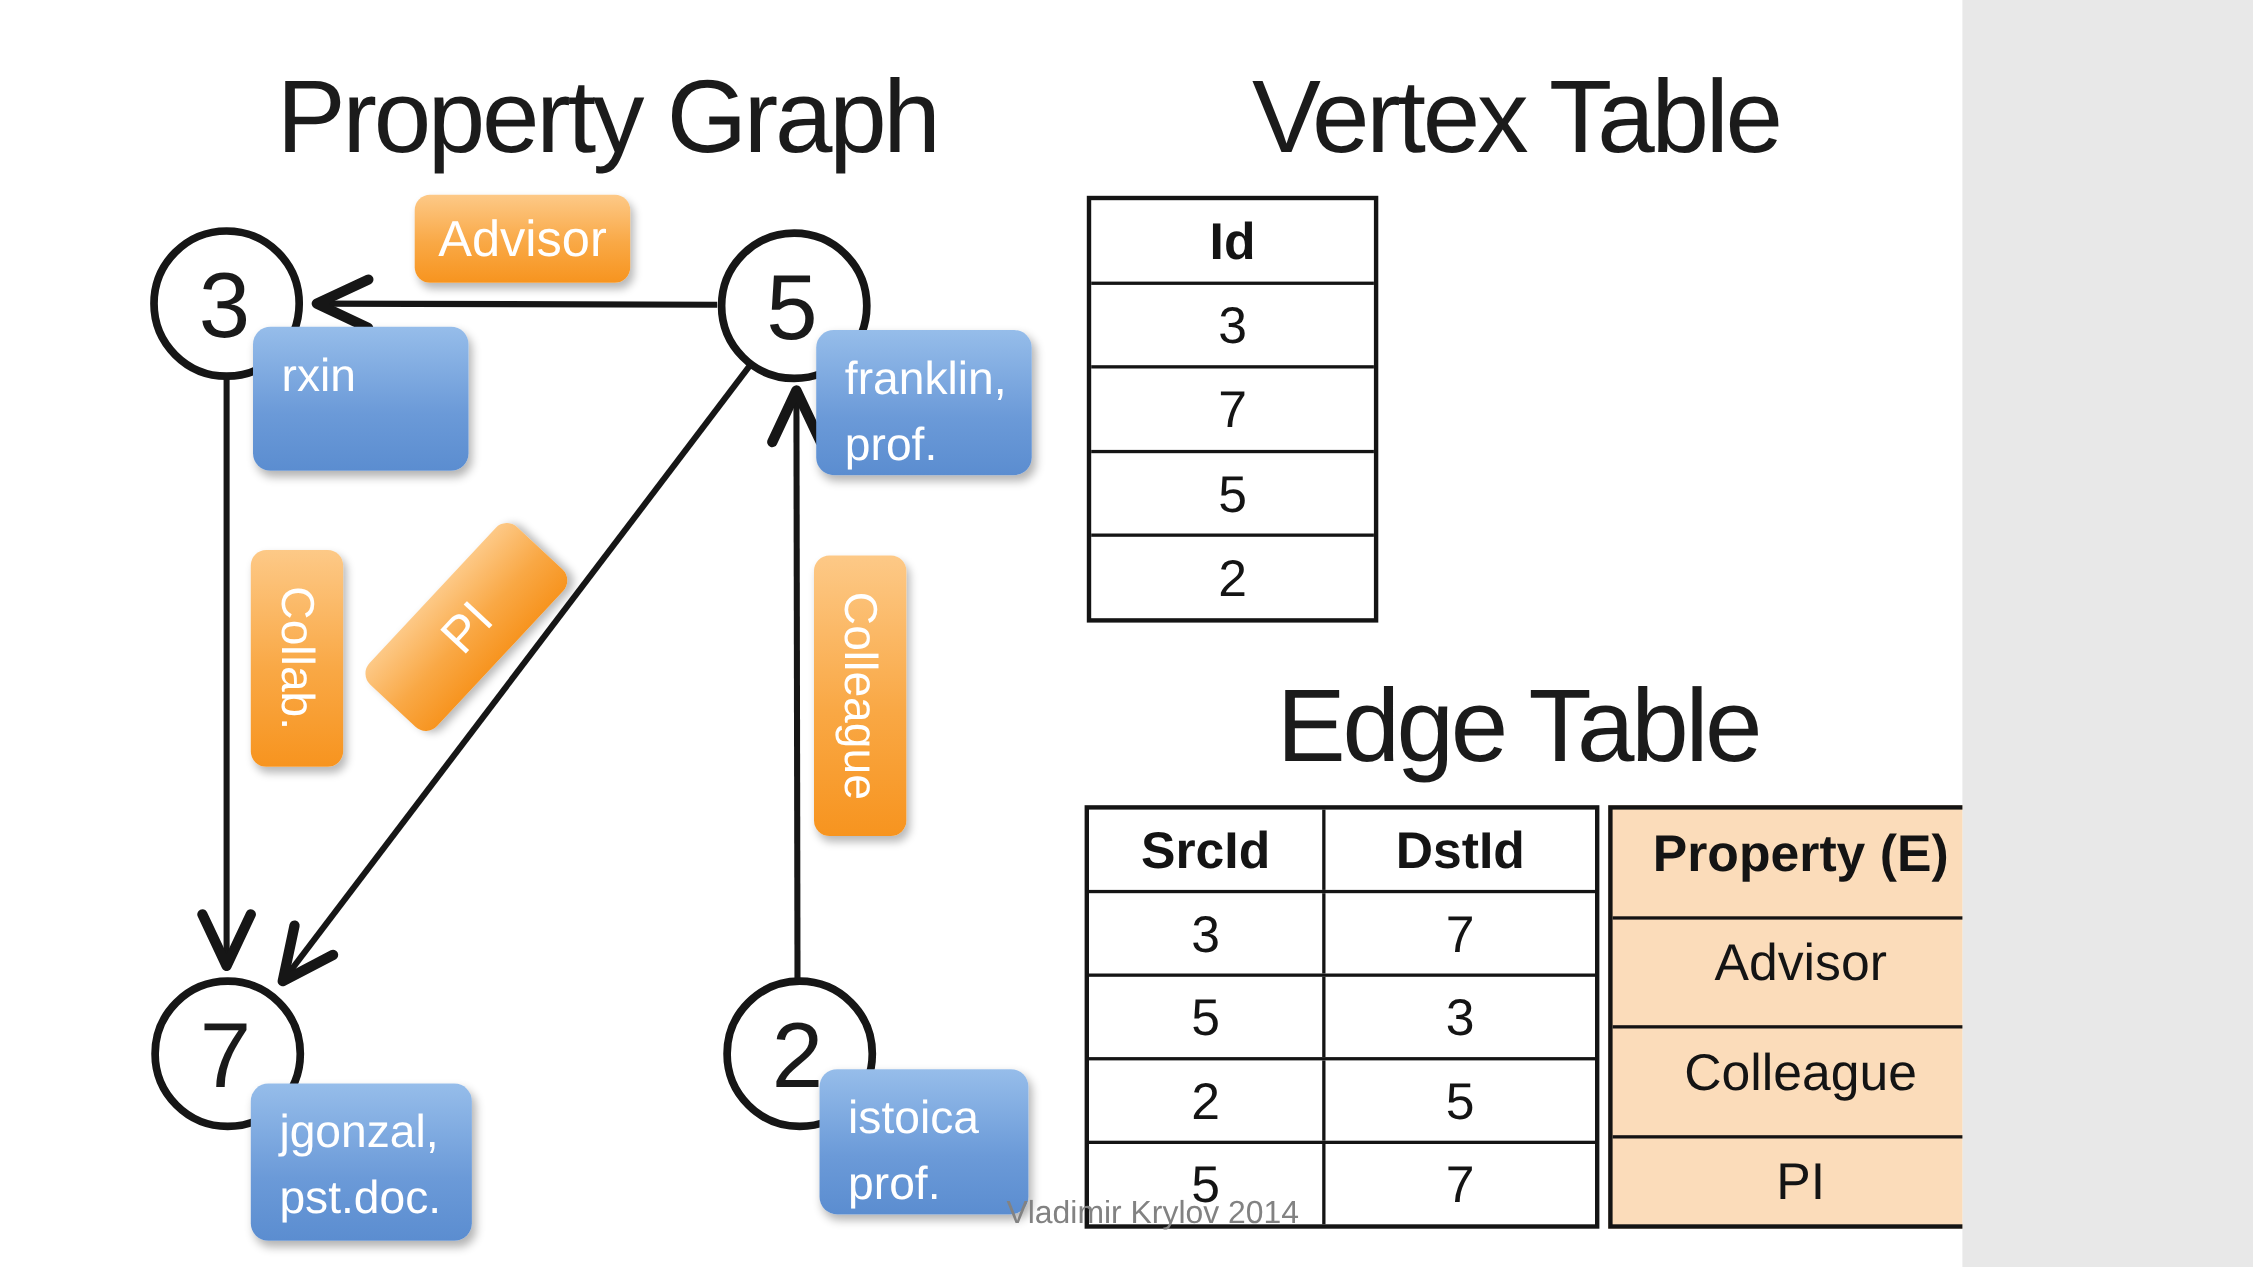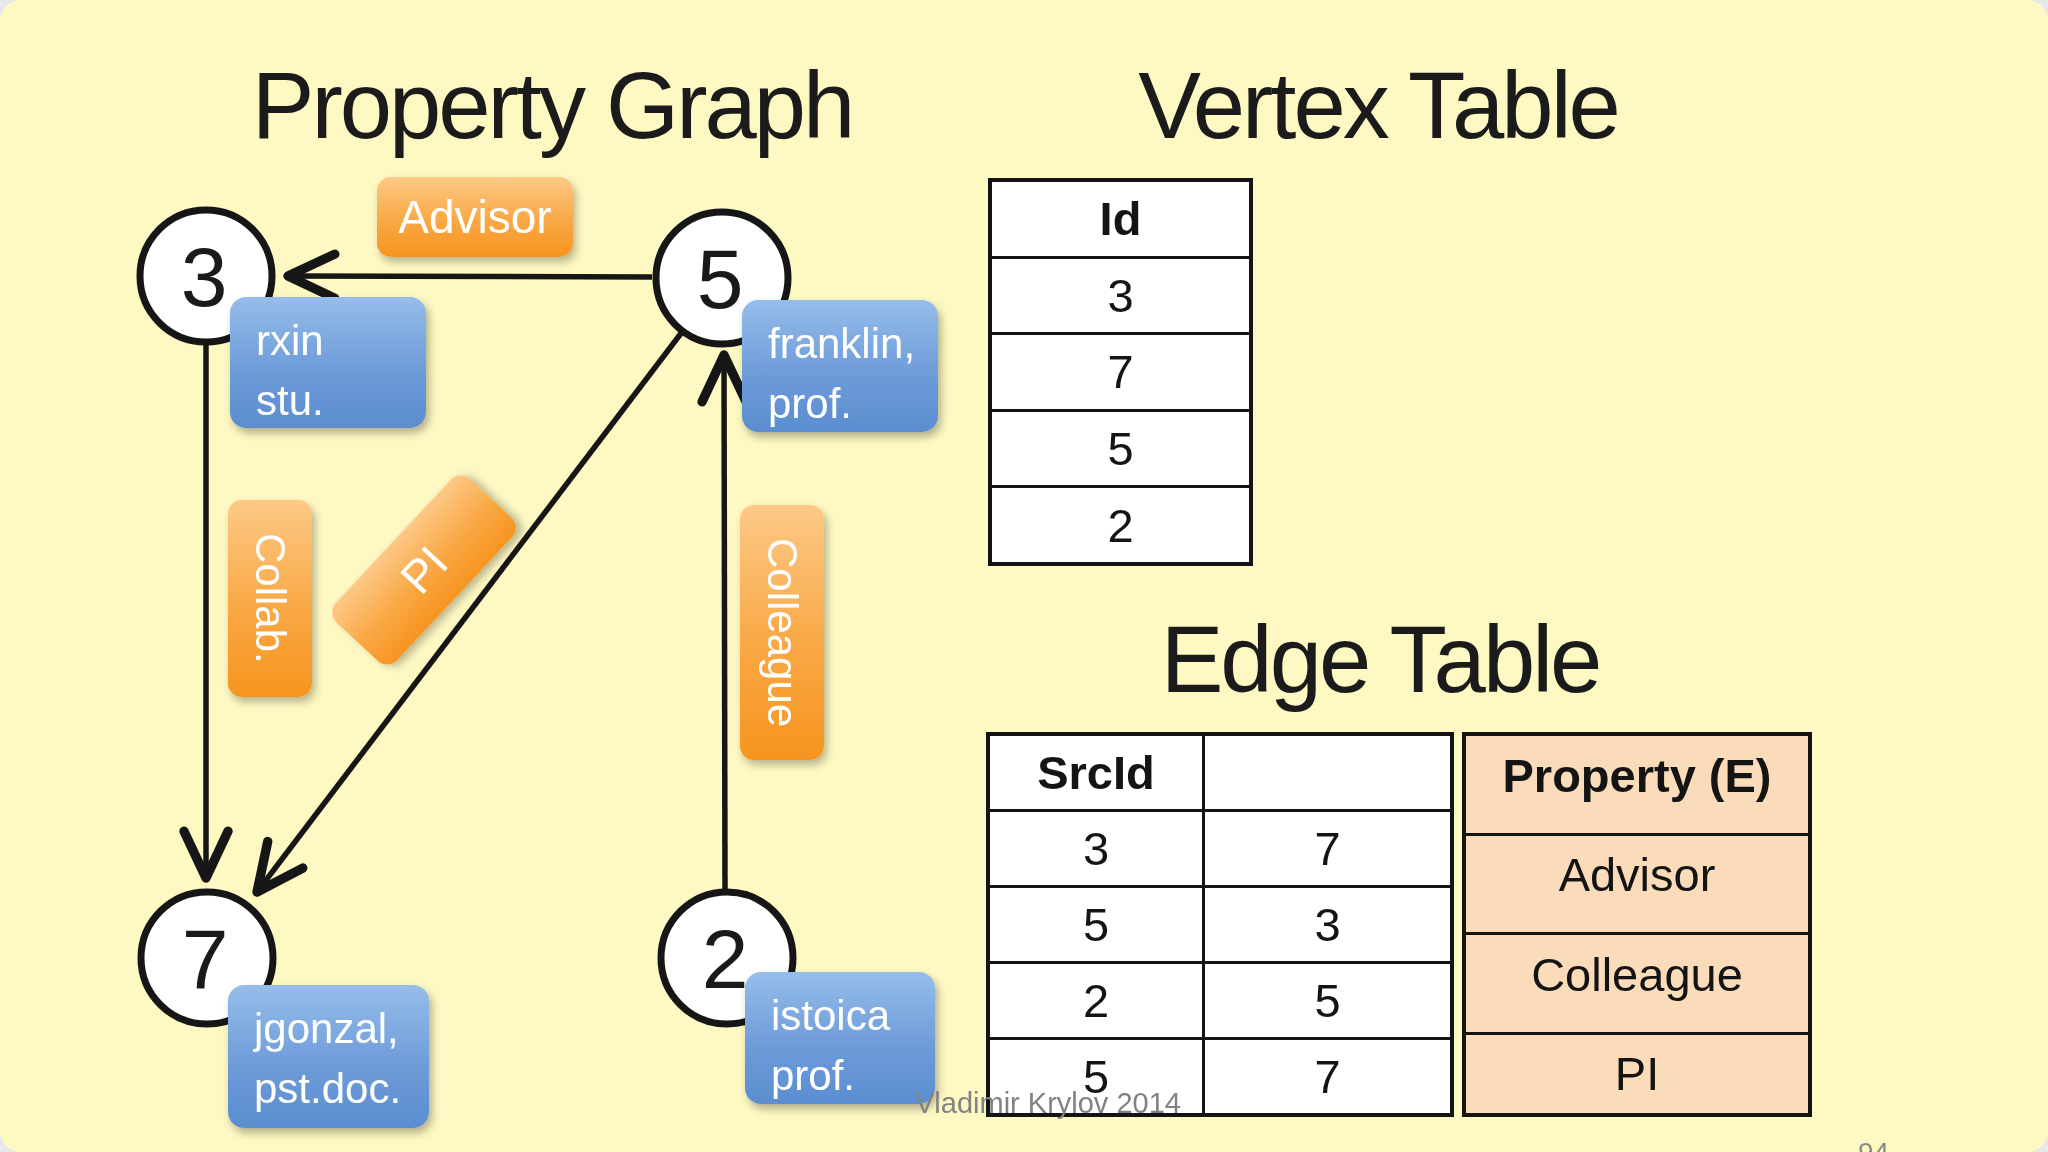--- a/index.html
+++ b/index.html
@@ -1,18 +1,18 @@
 <!DOCTYPE html>
 <html><head>
 <meta charset="utf-8">
 <style>
   html,body { margin:0; padding:0; background:#e8e8e8; }
   .slide {
-    position:relative; width:2048px; height:1152px; background:#fef9c3;
-    overflow:hidden; font-family:"Liberation Sans", sans-serif; color:#141414;border-radius:21px;
+    position:relative; width:1784px; height:1152px; background:#ffffff;
+    overflow:hidden; font-family:"Liberation Sans", sans-serif; color:#141414;
   }
   
   .title {
     position:absolute; transform:translateX(-50%);
     font-size:94px; letter-spacing:-3px; color:#1b1b1b; white-space:nowrap;
   }
   #t-pg { left:552px;  top:52px;  }
   #t-vt { left:1378px; top:52px;  }
   #t-et { left:1380px; top:606px; }
 
@@ -105,21 +105,20 @@
     <text class="nodenum" x="725" y="988">2</text>
   </svg>
 
   <div class="elabel" id="el-advisor">Advisor</div>
   <div class="elabel vert" id="el-collab">Collab.</div>
   <div class="elabel" id="el-pi">PI</div>
   <div class="elabel vert" id="el-colleague">Colleague</div>
 
   <div class="vlabel" id="vl-rxin">
     <div>rxin</div>
-    <div>stu.</div>
   </div>
   <div class="vlabel" id="vl-franklin">
     <div>franklin,</div>
     <div>prof.</div>
   </div>
   <div class="vlabel" id="vl-jgonzal">
     <div>jgonzal,</div>
     <div>pst.doc.</div>
   </div>
   <div class="vlabel" id="vl-istoica">
@@ -131,20 +130,21 @@
     <div class="cell hdr">Id</div>
     <div class="cell num">3</div>
     <div class="cell num">7</div>
     <div class="cell num">5</div>
     <div class="cell num">2</div>
   </div>
 
   <div class="tbl-col" id="et-ids">
     <div class="row">
       <div class="cell hdr c1">SrcId</div>
+      <div class="cell hdr c2">DstId</div>
     </div>
     <div class="row">
       <div class="cell num c1">3</div>
       <div class="cell num c2">7</div>
     </div>
     <div class="row">
       <div class="cell num c1">5</div>
       <div class="cell num c2">3</div>
     </div>
     <div class="row">

